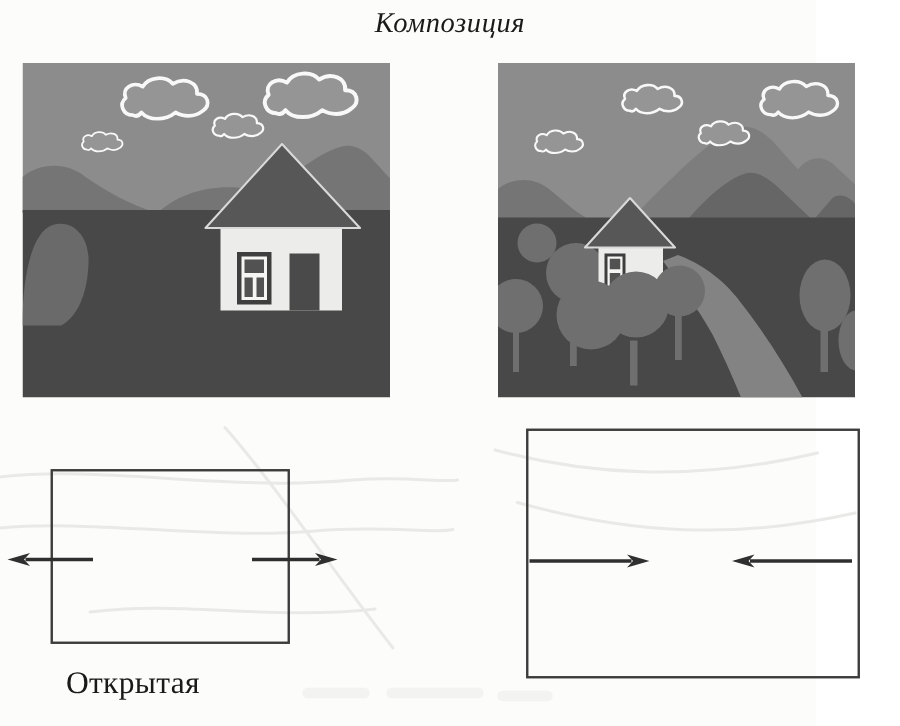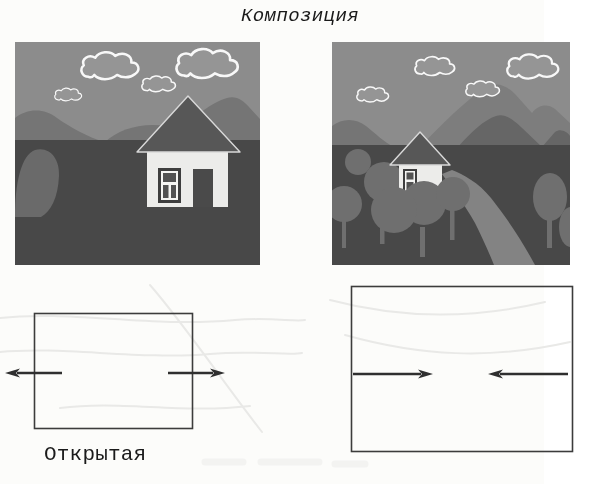--- a/index.html
+++ b/index.html
@@ -1,20 +1,20 @@
 <!DOCTYPE html>
 <html style="--paper: #fcfcfa; --text: #1a1a1a; --ghost: #e9e9e7; --sky: #8c8c8c; --sky-light: #959595; --mountain: #757575; --mountain-light: #7d7d7d; --mountain-dark: #666666; --ground: #484848; --bush: #6a6a6a; --tree: #6f6f6f; --trail: #838383; --cloud-outline: #f8f8f8; --wall: #ececea; --wall-bright: #f5f5f3; --roof: #575757; --roof-edge: #d9d9d9; --frame: #3e3e3e; --pane: #525252; --door: #4a4a4a; --arrow: #2f2f2f; --box-border: #3c3c3c;"><head>
 <meta charset="utf-8">
 <style>
   html,body{margin:0;padding:0;}
   body{width:600px;height:484px;overflow:hidden;background:#ffffff;}
   .page{
     position:relative;width:544px;height:484px;
     background:var(--paper);
-    font-family:Liberation Mono, monospace;
+    font-family:Liberation Serif, serif;
     color:var(--text);
   }
   .abs{position:absolute;}
   .title{
     top:5px;left:0;width:600px;text-align:center;
     font-style:italic;font-size:19px;letter-spacing:.4px;color:var(--text);
   }
   .caption{
     top:443px;text-align:left;font-size:21px;color:var(--text);letter-spacing:.2px;
   }

